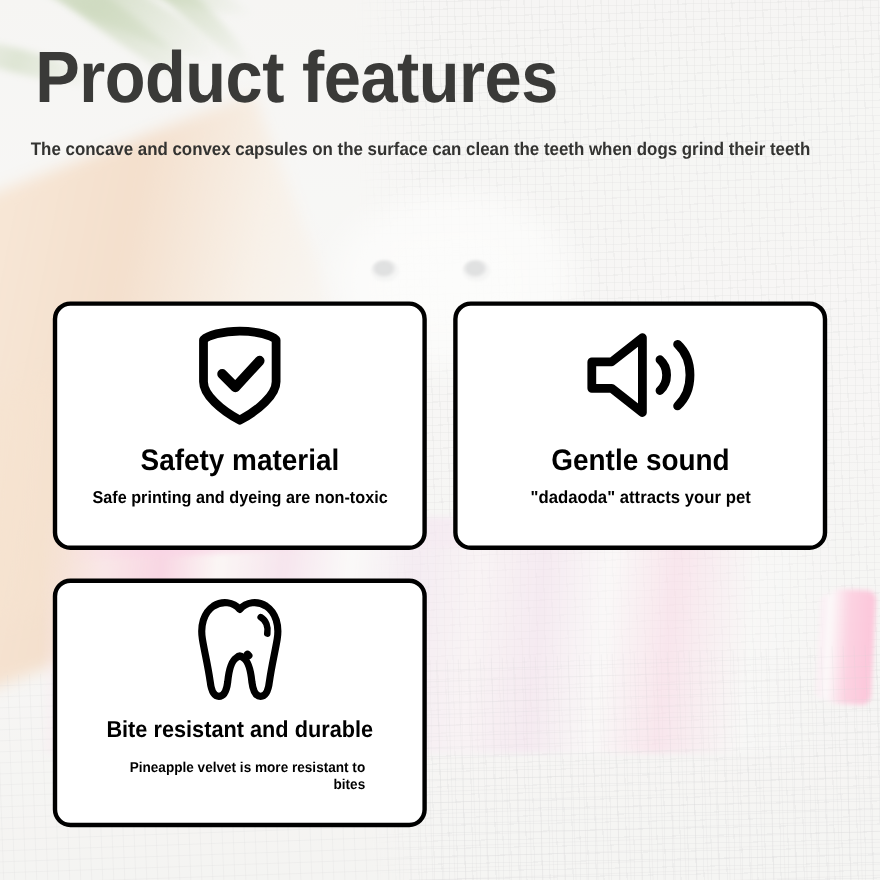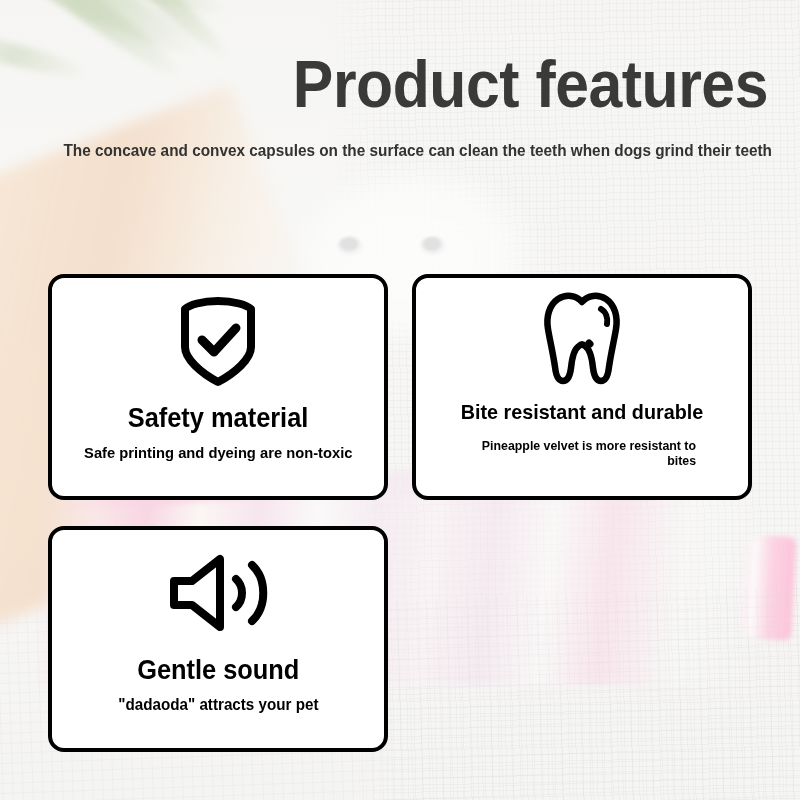--- a/index.html
+++ b/index.html
@@ -121,21 +121,21 @@
   }
   .pink-stripe.p1 { left:752px; top:536px; width:42px; height:104px; background:linear-gradient(90deg, rgba(255,255,255,.9), rgba(255,168,202,.95) 45%, rgba(255,140,185,.95)); transform:rotate(3deg); }
   .pink-stripe.p2 { left:744px; top:540px; width:14px; height:96px;  background:linear-gradient(90deg, rgba(253,224,238,.95), rgba(255,255,255,.95)); transform:rotate(3deg); }
   .pink-stripe.p3 { left:60px;  top:474px; width:260px; height:30px; background:linear-gradient(92deg, rgba(255,255,255,0), rgba(250,176,212,.75) 40%, rgba(255,255,255,.1)); transform:rotate(-3deg); }
   .pink-stripe.p4 { left:330px; top:468px; width:360px; height:26px; background:linear-gradient(92deg, rgba(255,255,255,.1), rgba(238,200,230,.60) 45%, rgba(250,186,216,.55)); transform:rotate(-2deg); }
 
   
   .bg-veil { background:rgba(250,249,248,.50); }
 
   
-  .header { position:absolute; left:0; right:0; top:50px; text-align:right; }
+  .header { position:absolute; left:0; right:0; top:36px; text-align:left; }
   .title {
     font-size:66px;
     font-weight:bold;
     color:#3a3a38;
     letter-spacing:-0.5px;
     line-height:1.05;
     transform:scaleX(.92);
   }
   .subtitle {
     margin-top:22px;
@@ -243,43 +243,43 @@
       <div class="icon-wrap">
         <svg width="86" height="92" viewBox="0 0 86 92" fill="none" stroke="#000" stroke-width="8" stroke-linecap="round" stroke-linejoin="round">
           <path d="M43 6 C27 6 14 10 10 14 L10 52 C10 64 26 78 43 87 C60 78 76 64 76 52 L76 14 C72 10 59 6 43 6 Z"></path>
           <path d="M27 45 L39 57 L61 33" stroke-width="9"></path>
         </svg>
       </div>
       <div class="card-title">Safety material</div>
       <div class="card-sub">Safe printing and dyeing are non-toxic</div>
     </div>
 
+    <div class="card c2">
+      <div class="icon-wrap">
+        <svg width="104" height="80" viewBox="0 0 104 80" fill="none" stroke="#000" stroke-width="8" stroke-linecap="round" stroke-linejoin="round">
+          <path d="M8 28 L26 28 L54 6 L54 74 L26 52 L8 52 Z"></path>
+          <path d="M70 26 C78 33 78 47 70 54"></path>
+          <path d="M86 12 C101 26 101 54 86 68"></path>
+        </svg>
+      </div>
+      <div class="card-title">Gentle sound</div>
+      <div class="card-sub">"dadaoda" attracts your pet</div>
+    </div>
+
     <div class="card c3">
       <div class="icon-wrap">
         <svg width="82" height="96" viewBox="0 0 82 96" fill="none" stroke="#000" stroke-width="6.5" stroke-linecap="round" stroke-linejoin="round">
           <path d="M41 11 C35 4 25 3 17 8 C8 14 5 26 7 38 C9 50 12 62 14 76
                    C15 85 17 90 22 90 C27 90 29 85 30 77 C31 67 33 58 38 55
                    C40 53 42 53 44 55 C49 58 51 67 52 77 C53 85 55 90 60 90
                    C65 90 67 85 68 76 C70 62 73 50 75 38 C77 26 74 14 65 8
                    C57 3 47 4 41 11 Z"></path>
           <path d="M60 18 C65 21 67 27 66 33" stroke-width="6"></path>
           <path d="M48 52 l1 1" stroke-width="7"></path>
         </svg>
       </div>
       <div class="card-title">Bite resistant and durable</div>
       <div class="card-sub">Pineapple velvet is more resistant to bites</div>
     </div>
 
-    <div class="card c2">
-      <div class="icon-wrap">
-        <svg width="104" height="80" viewBox="0 0 104 80" fill="none" stroke="#000" stroke-width="8" stroke-linecap="round" stroke-linejoin="round">
-          <path d="M8 28 L26 28 L54 6 L54 74 L26 52 L8 52 Z"></path>
-          <path d="M70 26 C78 33 78 47 70 54"></path>
-          <path d="M86 12 C101 26 101 54 86 68"></path>
-        </svg>
-      </div>
-      <div class="card-title">Gentle sound</div>
-      <div class="card-sub">"dadaoda" attracts your pet</div>
-    </div>
-
 
   </div>
 </div>
 
 </body></html>

